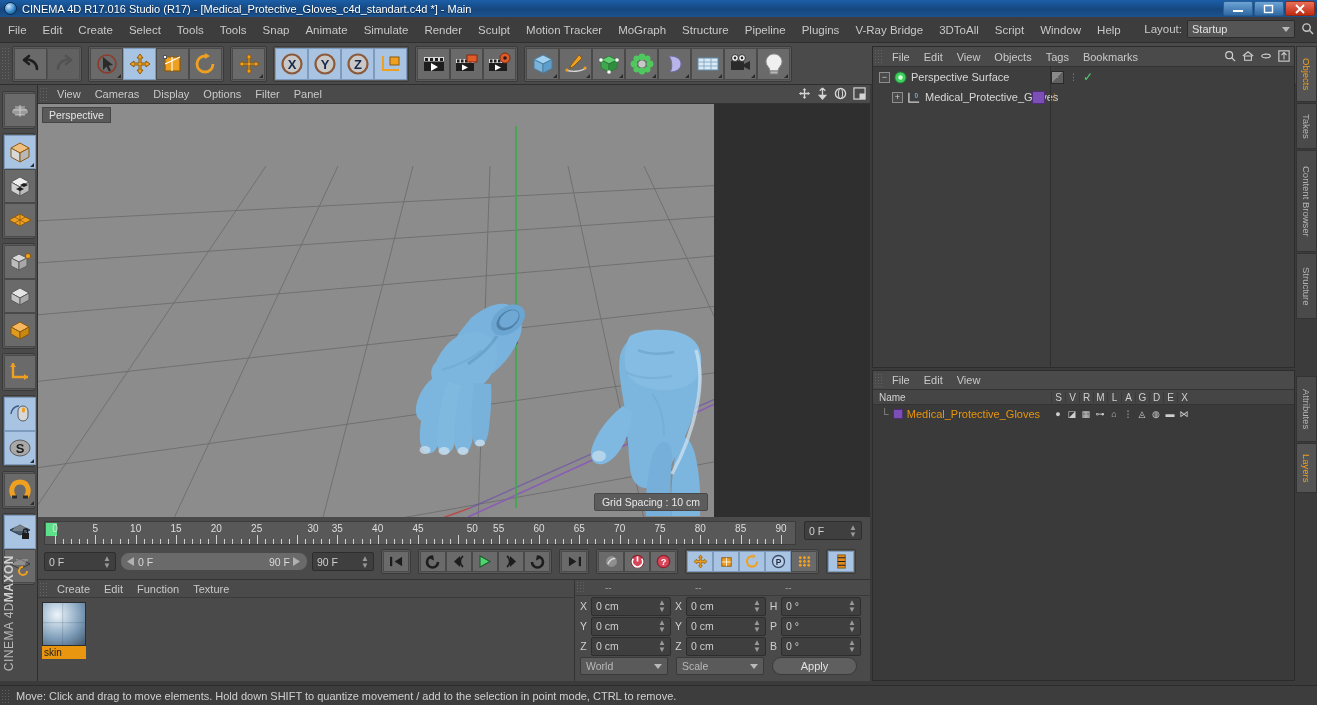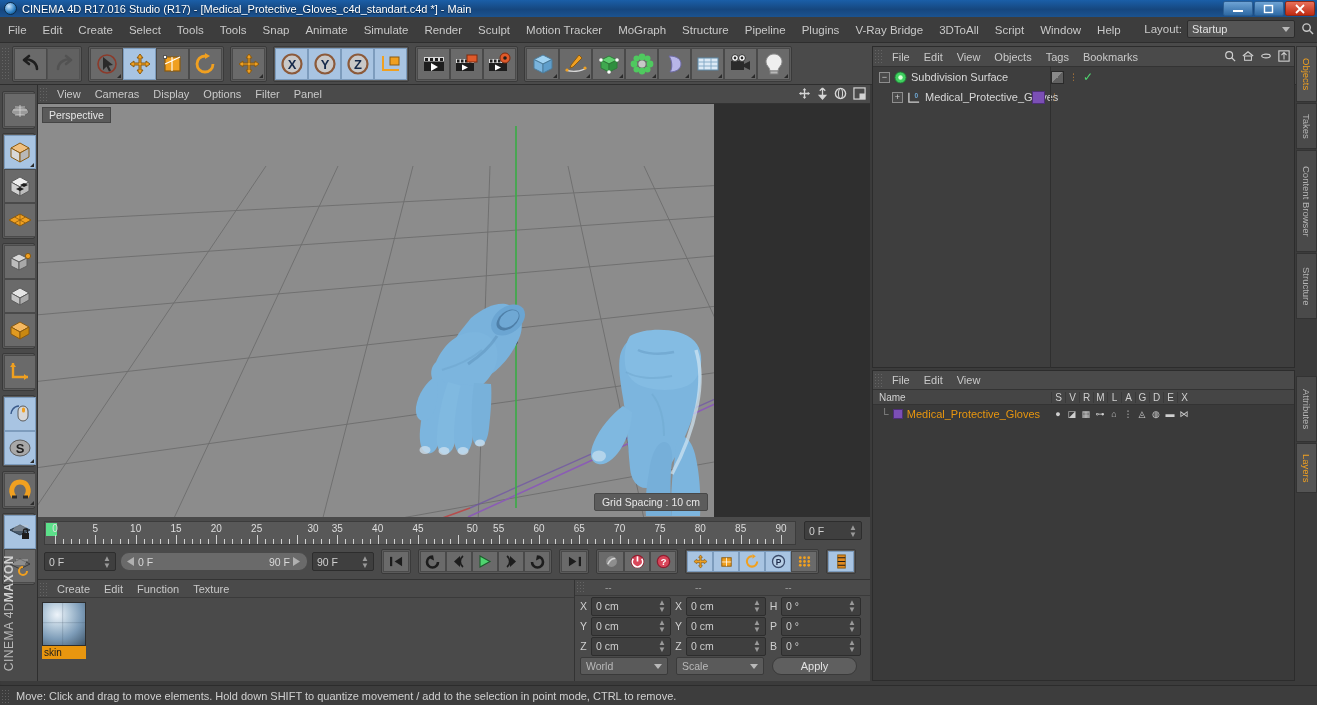--- a/index.html
+++ b/index.html
@@ -1068,21 +1068,21 @@
     </div>
     <div class="otree">
       <div class="orow">
         <span class="plus">−</span>
         <span style="margin-right:4px">
           <svg width="13" height="13" viewBox="0 0 14 14">
               <circle cx="7" cy="7" r="6" fill="#3fcf5f" stroke="#1f7a33"></circle>
               <circle cx="7" cy="7" r="2.4" fill="#d8ffd8"></circle>
             </svg>
         </span>
-        <span class="oname">Subdivision Surface</span>
+        <span class="oname">Perspective Surface</span>
         <span class="otags">
           <span class="tagsq" style="background:linear-gradient(135deg,#8a8a8a 50%,#606060 50%)"></span>
           <span class="dots">⋮</span>
           <span style="color:#4fd46f;font-size:12px">✓</span>
         </span>
       </div>
       <div class="orow" style="padding-left:19px">
         <span class="plus">+</span>
         <span style="margin-right:4px">
           <svg width="14" height="13" viewBox="0 0 15 14">

